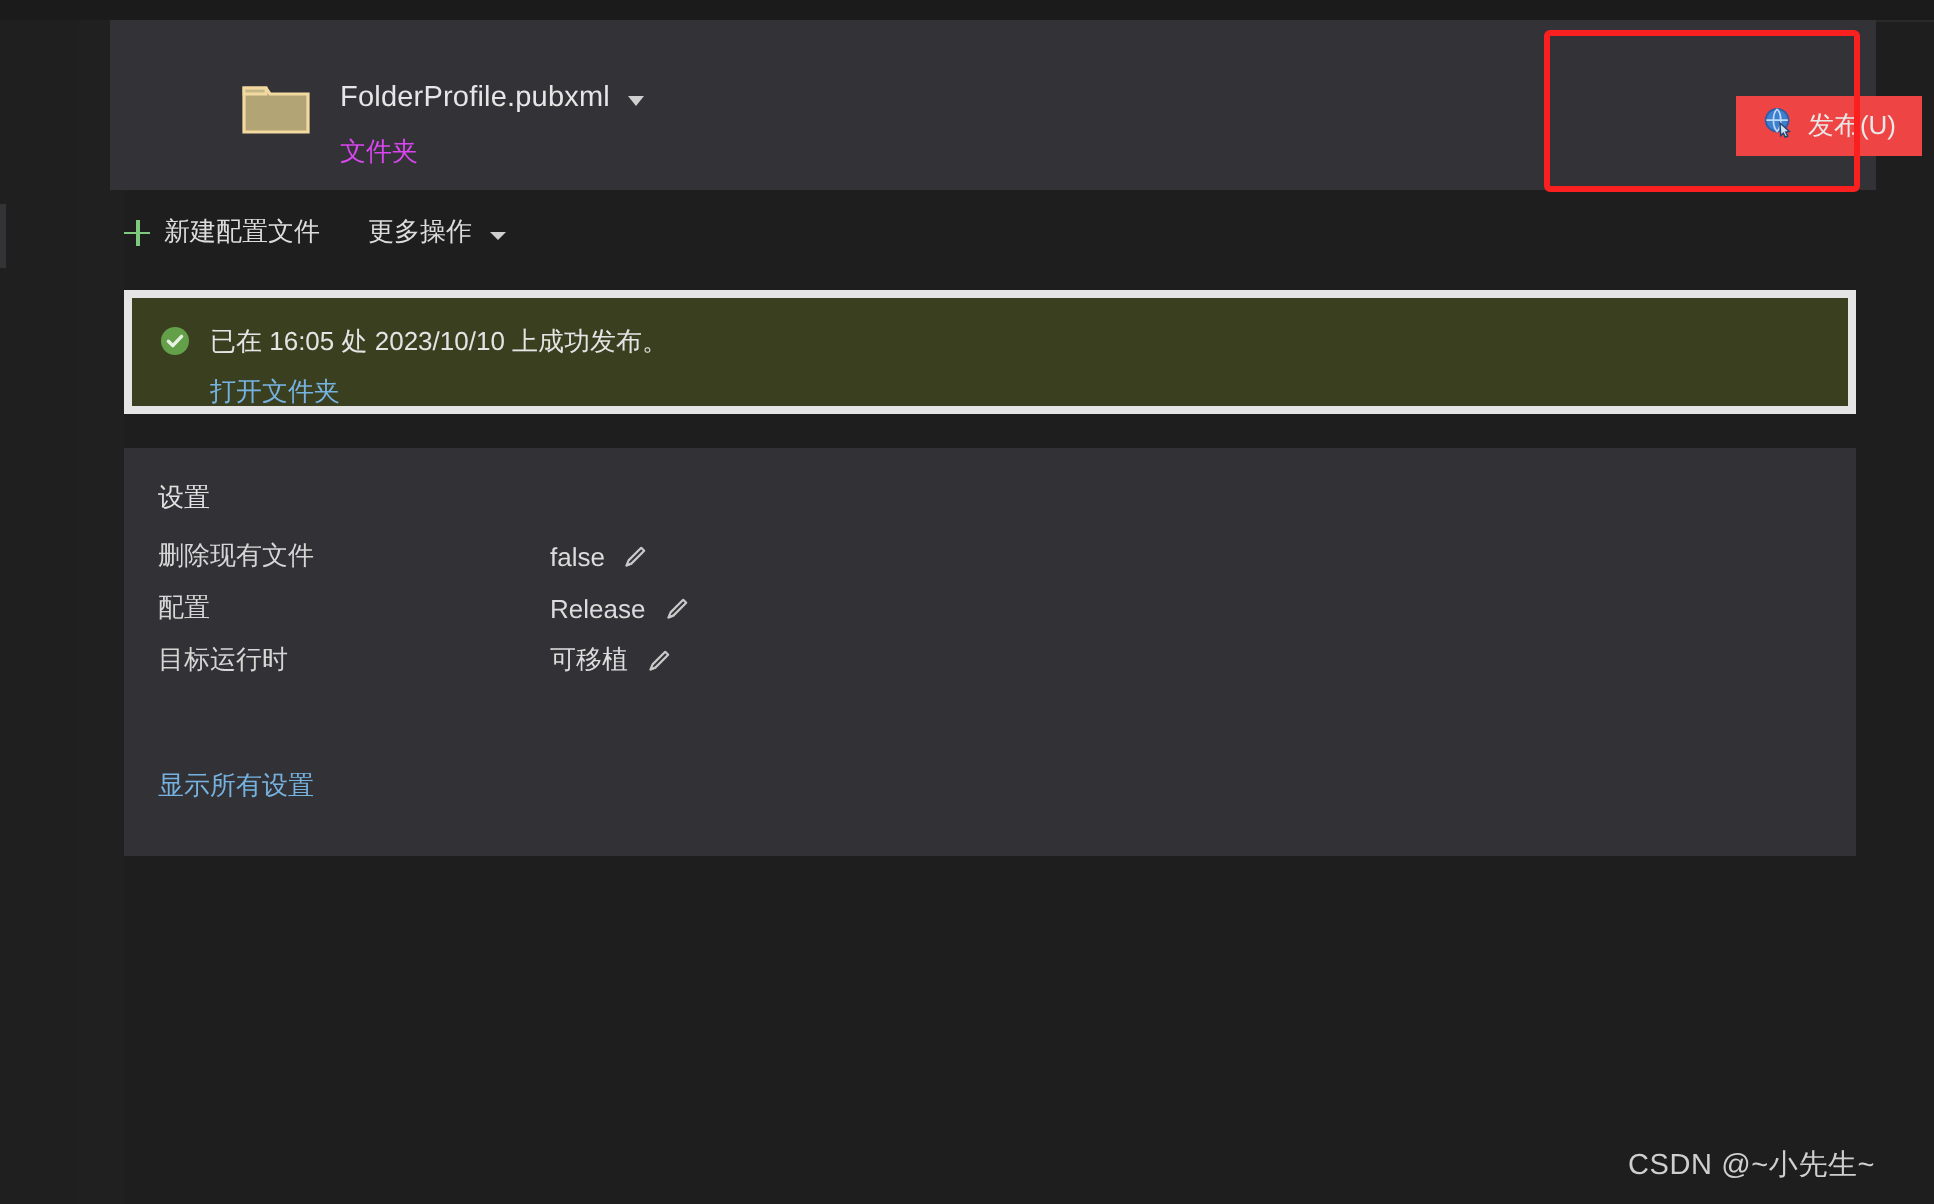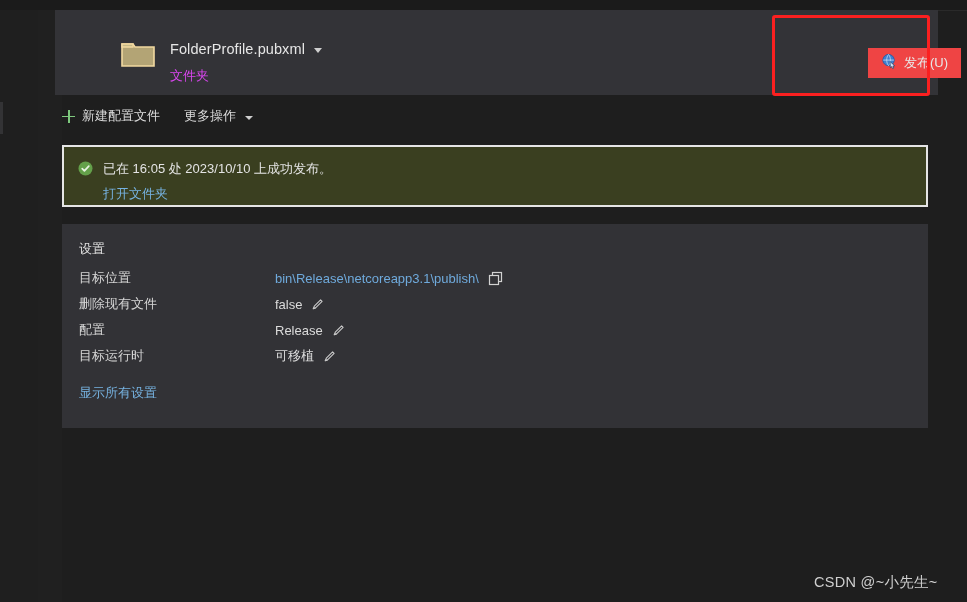--- a/index.html
+++ b/index.html
@@ -150,21 +150,21 @@
     margin-top: 3px;
     margin-left: 2px;
   }
 
   
   .banner {
     position: absolute;
     left: 62px; top: 145px;
     width: 866px; height: 62px;
     background: #3a3f20;
-    border: 2px solid #e5e5e5;
+    border: 4px solid #e5e5e5;
     box-sizing: border-box;
   }
   .check-icon {
     position: absolute;
     left: 14px; top: 14px;
     width: 15px; height: 15px;
   }
   .banner-text {
     position: absolute;
     left: 39px; top: 14px;
@@ -299,32 +299,20 @@
   </span>
   <div class="banner-text">已在 16:05 处 2023/10/10 上成功发布。</div>
   <div class="banner-link">打开文件夹</div>
 </div>
 
 <div class="settings-panel">
   <div class="settings-title">设置</div>
 
   <div class="settings-rows">
 
-    <div class="srow">
-      <span class="srow-label">目标位置</span>
-      <span class="srow-value link-val">
-        <span class="vtext">bin\Release\netcoreapp3.1\publish\</span>
-        <span class="copy-icon">
-          <svg viewBox="0 0 15 15" width="15" height="15">
-            <rect x="4.5" y="1.5" width="9" height="9" fill="none" stroke="#d2d2d2" stroke-width="1.2"></rect>
-            <rect x="1.5" y="4.5" width="9" height="9" fill="#323236" stroke="#d2d2d2" stroke-width="1.2"></rect>
-          </svg>
-        </span>
-      </span>
-    </div>
 
     <div class="srow">
       <span class="srow-label">删除现有文件</span>
       <span class="srow-value">
         <span class="vtext">false</span>
         <span class="pencil-icon">
           <svg viewBox="0 0 14 14" width="14" height="14">
             <path d="M2.2 11.8 l1.1 -2.6 l6.3 -6.3 l1.5 1.5 l-6.3 6.3 z" fill="none" stroke="#c9c9c9" stroke-width="1.1" stroke-linejoin="round"></path>
             <path d="M2.2 11.8 l2.6 -1.1" fill="none" stroke="#c9c9c9" stroke-width="1.1"></path>
           </svg>

